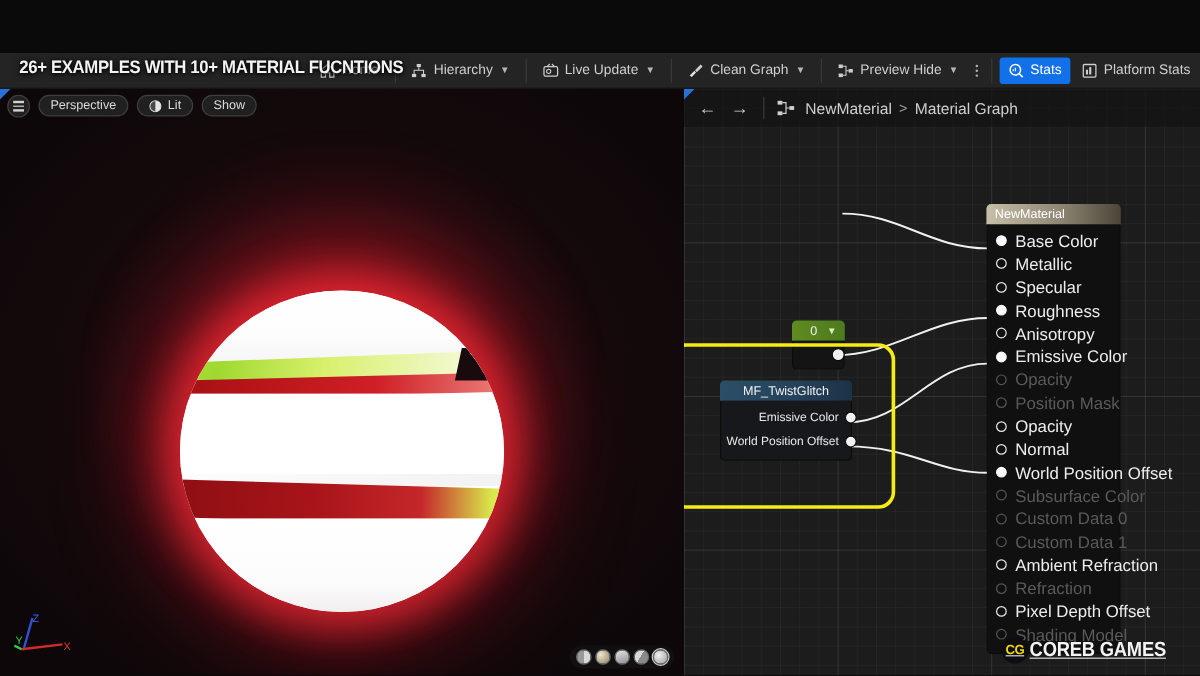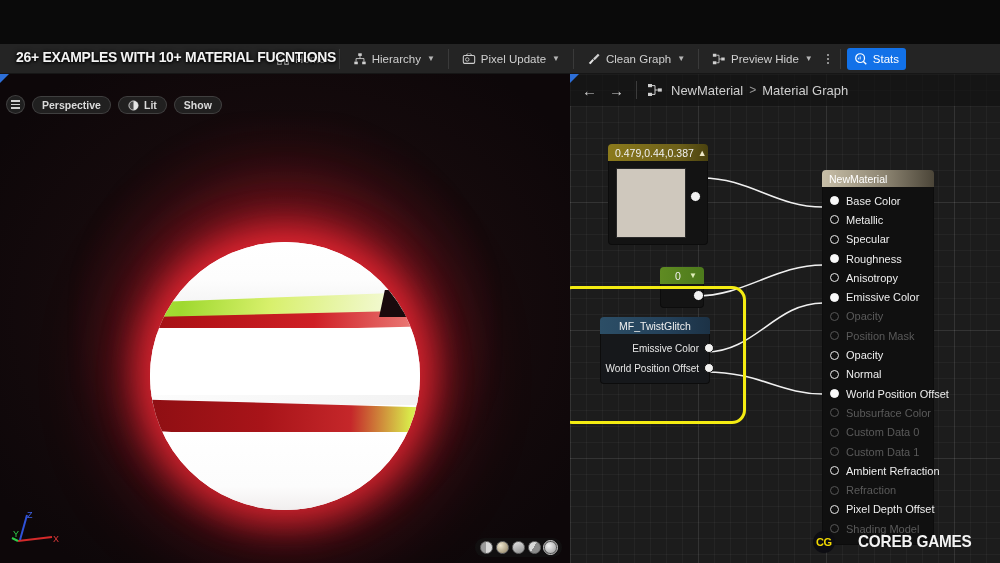--- a/index.html
+++ b/index.html
@@ -87,21 +87,21 @@
   #b7 { top:71%; height:29%; background:linear-gradient(180deg,#ffffff 0%, #fcfcfc 70%, #f1eeee 100%); }
   .notch {
     position:absolute; background:#190a0d;
   }
   #n1 { right:-2%; top:18%; width:16%; height:10%; transform:skewX(-12deg); }
   #sphere-blur {
     position:absolute; inset:0; border-radius:50%;
     backdrop-filter:blur(0.4px);
   }
   #vp-toolbar {
-    position:absolute; left:6px; top:21px; display:flex; align-items:flex-end; gap:7px; z-index:6;font-weight:bold;
+    position:absolute; left:6px; top:5px; display:flex; align-items:flex-start; gap:7px; z-index:6;
   }
   .vp-pill {
     display:flex; align-items:center; gap:5px;
     height:18px; padding:0 9px; border-radius:9px;
     background:rgba(36,36,36,.86); border:1px solid rgba(90,90,90,.55);
     font-size:10.5px; color:#dadada; cursor:default;
   }
   .vp-burger {
     width:19px; height:19px; border-radius:50%;
     background:rgba(36,36,36,.86); border:1px solid rgba(90,90,90,.55);
@@ -206,41 +206,41 @@
 
   
   #node-material { left:252px; top:96px; width:112px; z-index:6; }
   #node-material .node-head {
     background:linear-gradient(90deg,#c8bfa8 0%, #8e8673 55%, #4b4538 100%);
     color:#fff; font-size:10.5px; border-radius:4px 4px 0 0;
   }
   #node-material .node-body { background:#101010; padding:4px 0 6px; }
   .mat-row {
     height:19.3px; display:flex; align-items:center; gap:7px; padding-left:7px;
-    font-size:11px; color:#ededed; white-space:nowrap;
+    font-size:14px; color:#ededed; white-space:nowrap;
   }
   .mat-row.disabled { color:#5a5a5a; }
   .mat-pin {
     width:9px; height:9px; border-radius:50%; flex:0 0 9px;
     border:1.6px solid #e9e9e9; background:transparent;
   }
   .mat-row.connected .mat-pin { background:#fafafa; border-color:#fafafa; }
   .mat-row.disabled .mat-pin { border-color:#565656; }
 
   
   #highlight-box {
     position:absolute; left:-12px; top:212px; width:188px; height:138px;
     border:3px solid #f4ec12; border-radius:14px; z-index:7; pointer-events:none;
   }
   #wires { position:absolute; inset:0; z-index:4; pointer-events:none; }
 
   
   #watermark {
     position:absolute; right:16px; bottom:10px; z-index:50;
-    display:flex; align-items:center; gap:23px;
+    display:flex; align-items:center; gap:1px;text-decoration:underline;
   }
   #wm-badge {
     width:22px; height:22px; border-radius:50%; background:#0d0d12;
     display:flex; align-items:center; justify-content:center;
     font-size:11px; font-weight:bold; color:#f2d900; letter-spacing:-.5px;
   }
   #wm-text {
     font-size:17px; font-weight:bold; color:#f4f4f4; letter-spacing:-.2px;
     transform:scaleX(.9); transform-origin:left center;
   }
@@ -276,21 +276,21 @@
   </div>
 
   <div class="tb-sep"></div>
 
   <div class="tb-item">
     <svg class="tb-icon" viewBox="0 0 16 16">
       <rect x="1.5" y="4" width="13" height="9" rx="1.5" fill="none" stroke="#cfcfcf" stroke-width="1.2"></rect>
       <path d="M4.5 4L7 1.5M11.5 4L9 1.5" stroke="#cfcfcf" stroke-width="1.1" fill="none"></path>
       <circle cx="6" cy="8.5" r="2" fill="none" stroke="#cfcfcf" stroke-width="1"></circle>
     </svg>
-    <span>Pixel Update</span>
+    <span>Live Update</span>
     <span class="tb-caret">▼</span>
   </div>
 
   <div class="tb-sep"></div>
 
   <div class="tb-item">
     <svg class="tb-icon" viewBox="0 0 16 16">
       <path d="M12.5 2L7 7.5l1.8 1.8L14.3 3.8z" fill="#cfcfcf"></path>
       <path d="M6.5 8L2 12.5l2 1.5 4-4.5z" fill="#e3e3e3"></path>
     </svg>
@@ -322,20 +322,28 @@
 
   <div class="tb-item accent">
     <svg class="tb-icon" viewBox="0 0 16 16">
       <circle cx="7" cy="7" r="5" fill="none" stroke="#fff" stroke-width="1.4"></circle>
       <path d="M10.8 10.8L14 14" stroke="#fff" stroke-width="1.6" fill="none"></path>
       <path d="M5 8.5v-2M7 8.5v-3.5" stroke="#fff" stroke-width="1.1"></path>
     </svg>
     <span>Stats</span>
   </div>
 
+  <div class="tb-item">
+    <svg class="tb-icon" viewBox="0 0 16 16">
+      <rect x="2" y="2" width="12" height="12" rx="1" fill="none" stroke="#cfcfcf" stroke-width="1.2"></rect>
+      <rect x="4.5" y="7" width="2" height="4.5" fill="#cfcfcf"></rect>
+      <rect x="7.6" y="4.5" width="2" height="7" fill="#cfcfcf"></rect>
+    </svg>
+    <span>Platform Stats</span>
+  </div>
 </div>
 
 <div id="viewport">
   <div id="vp-corner"></div>
   <div id="vp-glow"></div>
 
   <div id="sphere-wrap">
     <div id="sphere">
       <div class="band" id="b1"></div>
       <div class="band" id="b2"></div>
@@ -394,30 +402,20 @@
 
   <svg id="wires" viewBox="0 0 430 489" preserveAspectRatio="none">
     <path d="M132 104 C 180 104, 205 133, 253 133" stroke="#f0f0f0" stroke-width="1.6" fill="none"></path>
     <path d="M126 222 C 175 222, 205 191, 253 191" stroke="#f0f0f0" stroke-width="1.6" fill="none"></path>
     <path d="M136 278 C 185 278, 205 229, 253 229" stroke="#f0f0f0" stroke-width="1.6" fill="none"></path>
     <path d="M136 298 C 190 298, 210 320, 253 320" stroke="#f0f0f0" stroke-width="1.6" fill="none"></path>
   </svg>
 
   <div id="highlight-box"></div>
 
-  <div class="node" id="node-vector">
-    <div class="node-head">
-      <span>0.479,0.44,0.387</span>
-      <span style="font-size:9px;color:#efe9c8">▲</span>
-    </div>
-    <div class="node-body">
-      <div id="vec-swatch"></div>
-      <div class="pin-out-dot" style="right:6px; top:30px;"></div>
-    </div>
-  </div>
 
   <div class="node" id="node-scalar">
     <div class="node-head">
       <span style="flex:1;text-align:center">0</span>
       <span style="font-size:8px;color:#dfeeb8">▼</span>
     </div>
     <div class="node-body">
       <div class="pin-out-dot" style="right:-1px; top:6px;"></div>
     </div>
   </div>

